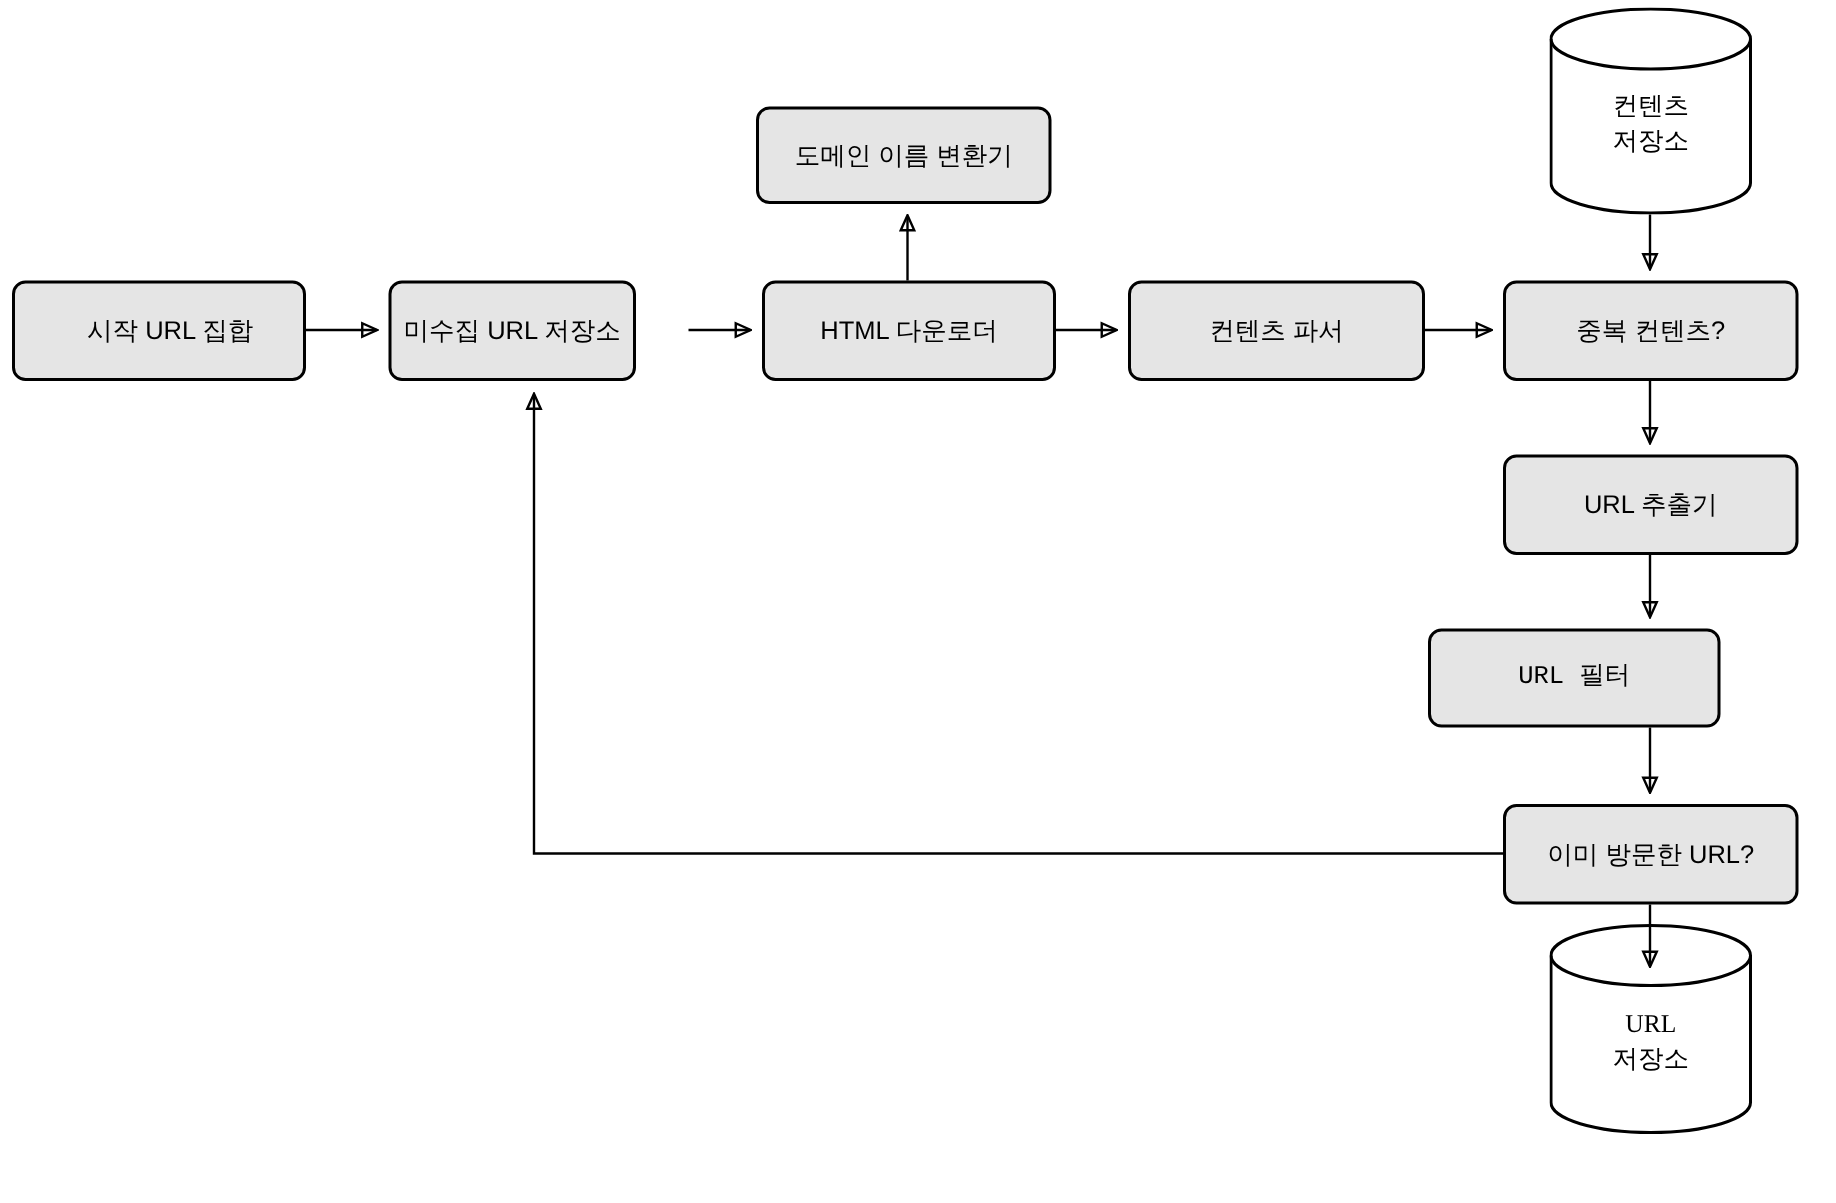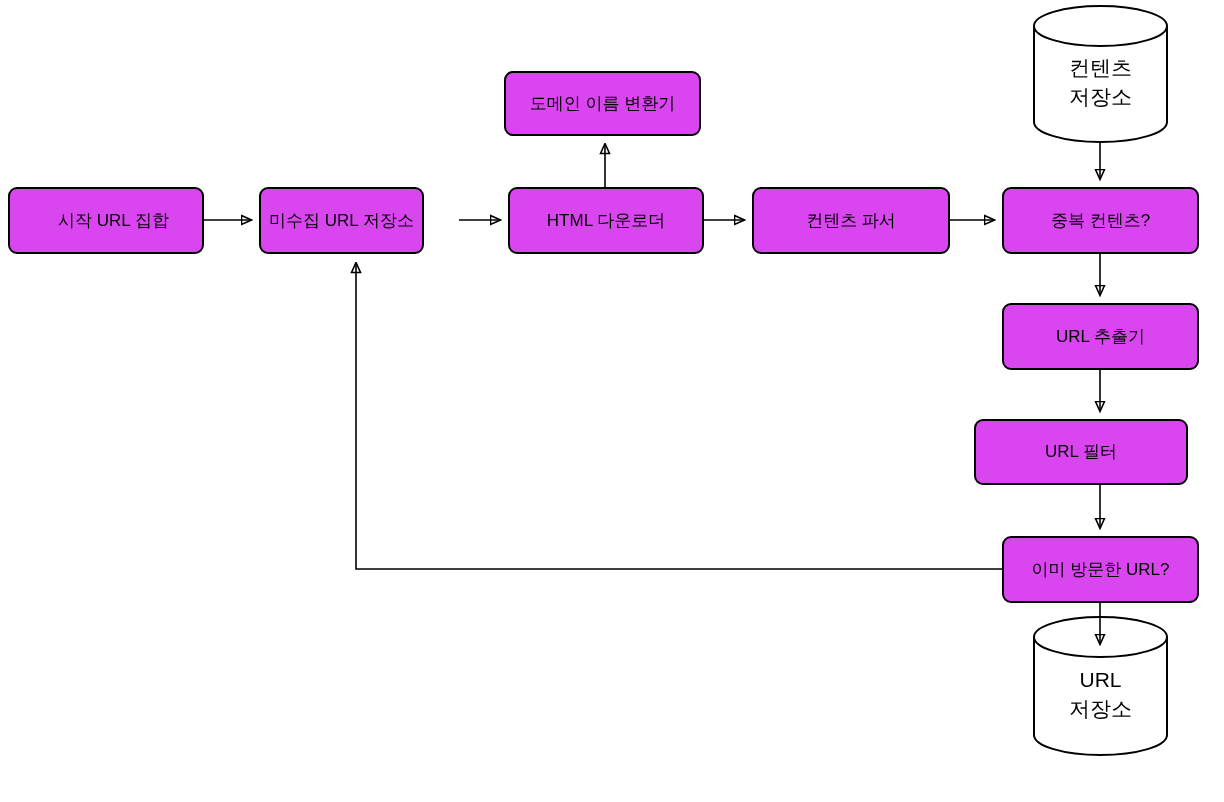--- a/index.html
+++ b/index.html
@@ -12,21 +12,21 @@
     width: 1224px;
     height: 802px;
     background: #ffffff;
     font-family: "Liberation Sans", "DejaVu Sans", sans-serif;
     color: #000000;
     overflow: hidden;
   }
   .node {
     position: absolute;
     box-sizing: border-box;
-    background: #d946ef;
+    background: #e5e5e5;
     border: 2px solid #000000;
     border-radius: 9px;
     display: flex;
     align-items: center;
     justify-content: center;
     font-size: 17px;
     line-height: 1.25;
     text-align: center;
     z-index: 1;
   }
@@ -42,23 +42,24 @@
   .cyl .cyl-label {
     position: absolute;
     left: 0;
     top: 21px;
     right: 0;
     bottom: 4px;
     display: flex;
     flex-direction: column;
     align-items: center;
     justify-content: center;
-    font-size: 21px;
+    font-size: 17px;
     line-height: 1.35;
     text-align: right;
+    font-family: Liberation Serif, serif;
   }
   .edges {
     position: absolute;
     left: 0;
     top: 0;
     z-index: 2;
     pointer-events: none;
   }
   .edges path, .edges line {
     stroke: #000000;
@@ -92,21 +93,21 @@
   </div>
 
   <div class="node" style="left:1002px; top:187px; width:197px; height:67px;">
     <span>중복 컨텐츠?</span>
   </div>
 
   <div class="node" style="left:1002px; top:303px; width:197px; height:67px;justify-content:center;">
     <span>URL 추출기</span>
   </div>
 
-  <div class="node" style="left:974px; top:419px; width:214px; height:66px;">
+  <div class="node" style="left:952px; top:419px; width:195px; height:66px;font-family:Liberation Mono, monospace;">
     <span>URL 필터</span>
   </div>
 
   <div class="node" style="left:1002px; top:536px; width:197px; height:67px;">
     <span>이미 방문한 URL?</span>
   </div>
 
   <div class="cyl" style="left:1033px; top:5px; width:135px; height:138px;">
     <svg width="135" height="138" viewBox="0 0 135 138">
       <path d="M1,21 a66.5,20 0 0,1 133,0 l0,96 a66.5,20 0 0,1 -133,0 z" fill="#ffffff" stroke="#000000" stroke-width="2"></path>

